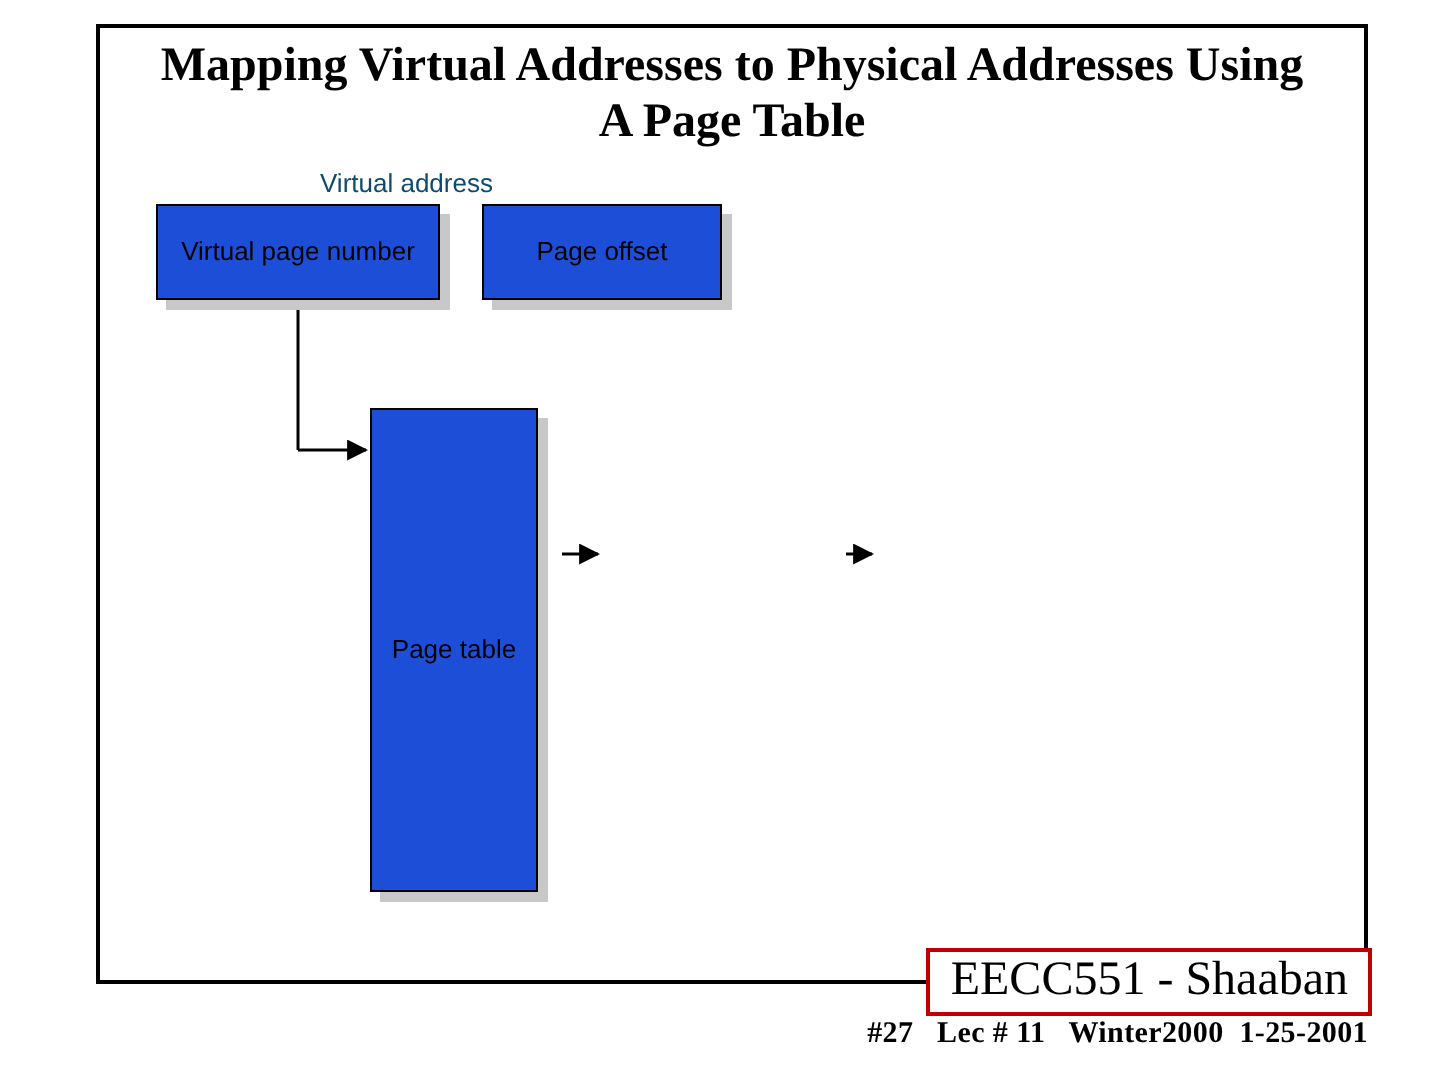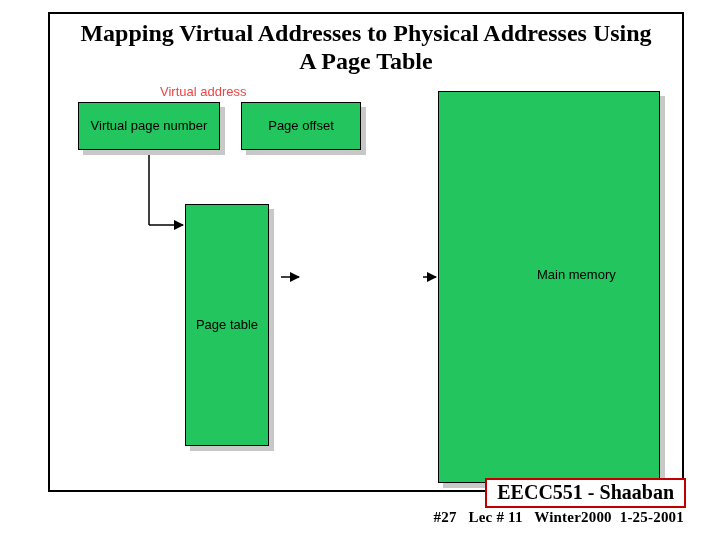--- a/index.html
+++ b/index.html
@@ -31,37 +31,37 @@
     position: absolute;
     left: 0;
     top: 70px;
     width: 100%;
     height: 400px;
   }
   .caption {
     position: absolute;
     font-family: Arial, Helvetica, sans-serif;
     font-size: 13px;
-    color: #ef4444;
+    color: #0c4a6e;
     text-align: center;
   }
   .sbox {
     position: absolute;
   }
   .sbox .shadow {
     position: absolute;
     left: 5px; top: 5px;
     width: 100%; height: 100%;
     background: #c8c8c8;
   }
   .sbox .face {
     position: absolute;
     left: 0; top: 0;
     width: 100%; height: 100%;
-    background: #22c55e;
+    background: #1d4ed8;
     border: 1.5px solid #000;
     display: flex;
     align-items: center;
     justify-content: center;
     text-align: center;
     font-family: Arial, Helvetica, sans-serif;
     font-size: 13px;
     padding: 4px;
     line-height: 1.2;
   }
@@ -71,22 +71,22 @@
     width: 636px;
     height: 400px;
     pointer-events: none;
   }
   .course-badge {
     position: absolute;
     right: 34px;
     bottom: 32px;
     border: 2.5px solid #c00000;
     background: #fff;
-    font-weight: bold;
-    font-size: 20px;
+    font-weight: normal;
+    font-size: 24px;
     padding: 1px 10px 2px 10px;
     font-family: "Times New Roman", Times, serif;
   }
   .footer-meta {
     position: absolute;
     right: 36px;
     bottom: 14px;
     font-size: 15px;
     font-weight: bold;
     font-family: "Times New Roman", Times, serif;
@@ -106,26 +106,20 @@
     <div class="sbox" style="left:28px; top:18px; width:142px; height:48px;">
       <div class="shadow"></div>
       <div class="face">Virtual page number</div>
     </div>
 
     <div class="sbox" style="left:191px; top:18px; width:120px; height:48px;">
       <div class="shadow"></div>
       <div class="face">Page offset</div>
     </div>
 
-    <div class="sbox" style="left:388px; top:7px; width:222px; height:392px;">
-      <div class="shadow"></div>
-      <div class="face" style="justify-content:flex-start; align-items:center; text-align:left; padding-left:98px; padding-top:175px; display:block;">
-        <span>Main memory</span>
-      </div>
-    </div>
 
     <div class="sbox" style="left:135px; top:120px; width:84px; height:242px;">
       <div class="shadow"></div>
       <div class="face">
         <span>Page table</span>
       </div>
     </div>
 
 
     <svg class="connector" viewBox="0 0 636 400">

